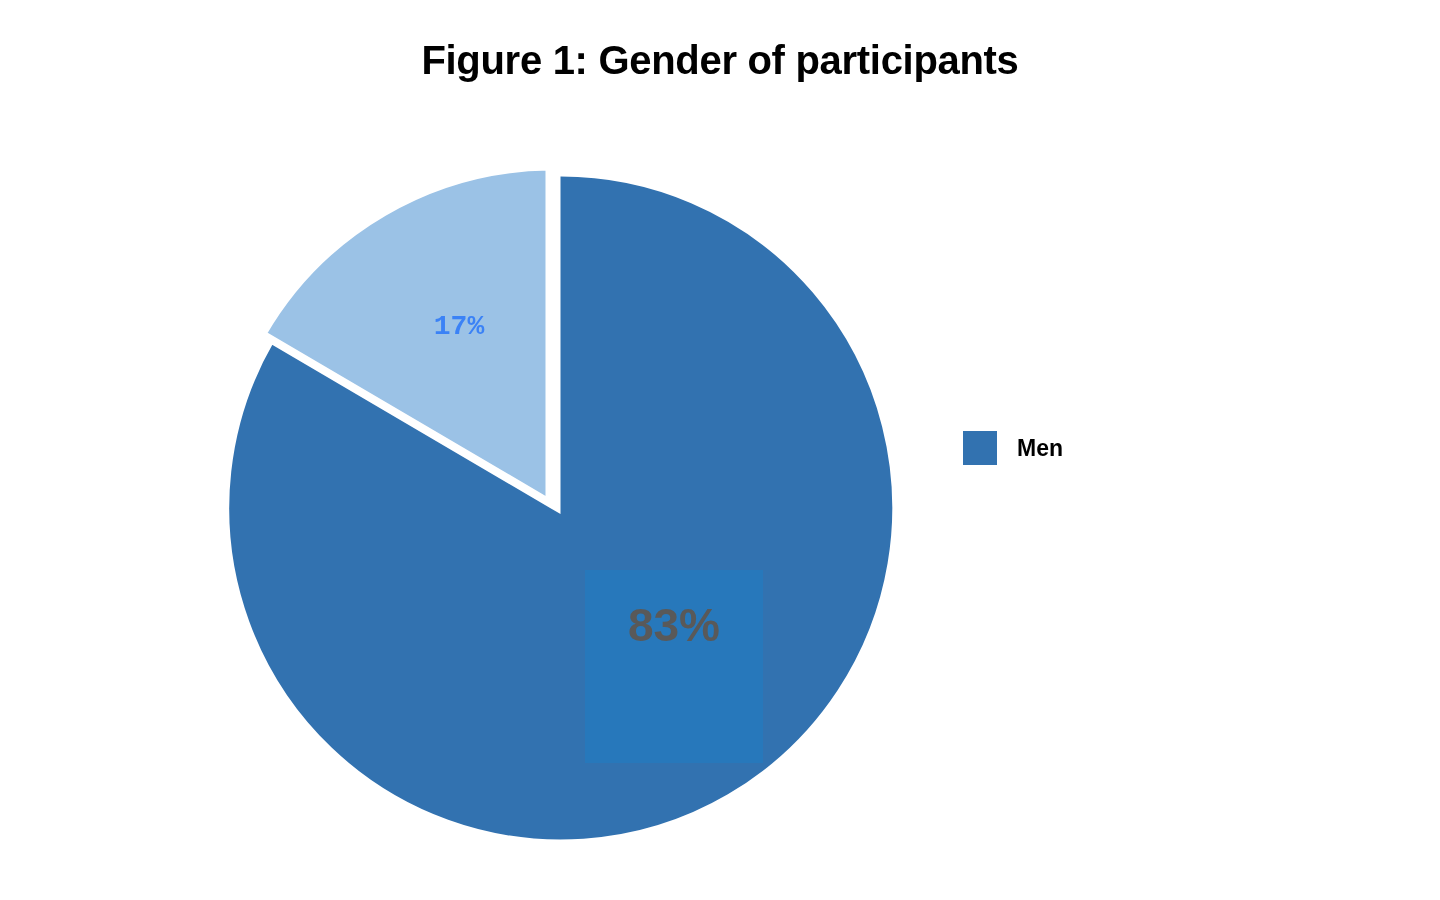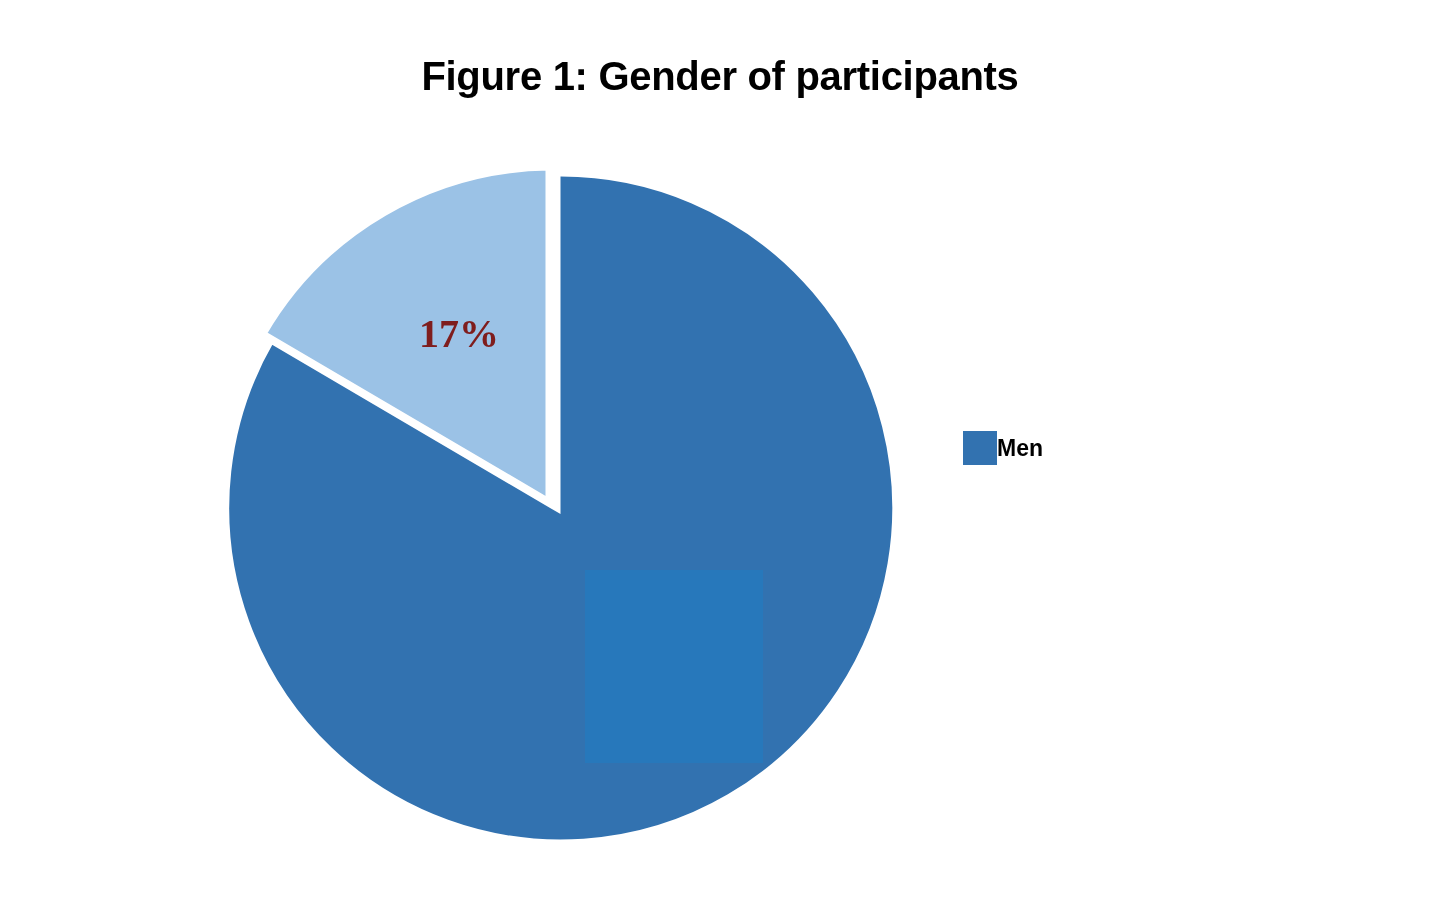--- a/index.html
+++ b/index.html
@@ -28,21 +28,20 @@
     left: 0;
     top: 38px;
     width: 1440px;
     text-align: center;
     font-family: "Liberation Sans", sans-serif;
     font-size: 40px;
     font-weight: bold;
     color: #000000;
     letter-spacing: -0.3px;
     white-space: nowrap;
-    margin-top: 16px;
   }
 
   #pie-plot-area {
     position: absolute;
     left: 200px;
     top: 150px;
     width: 720px;
     height: 720px;
   }
 
@@ -74,24 +73,24 @@
     color: #595959;
     line-height: 1.1;
   }
 
   #label-17 {
     position: absolute;
     left: 370px;
     top: 312px;
     width: 178px;
     text-align: center;
-    font-family: Liberation Serif, serif;
-    font-size: 40px;
+    font-family: Liberation Mono, monospace;
+    font-size: 28px;
     font-weight: bold;
-    color: #7f1d1d;
+    color: #3b82f6;
     line-height: 1.1;
   }
 
   #chart-legend {
     position: absolute;
     left: 963px;
     top: 430px;
     width: 220px;
   }
 
@@ -102,20 +101,21 @@
     margin-bottom: 37px;
   }
 
   .legend-swatch {
     width: 34px;
     height: 34px;
     flex: 0 0 34px;
   }
 
   .legend-label {
+    margin-left: 20px;
     font-family: "Liberation Sans", sans-serif;
     font-size: 23px;
     font-weight: bold;
     color: #000000;
     white-space: nowrap;
   }
 </style>
 </head>
 <body>
 
@@ -136,20 +136,21 @@
                  L 70.94 189.94
                  A 335 335 0 0 1 357 23 Z" fill="#9BC2E6" stroke="#ffffff" stroke-width="7"></path>
       </g>
     </svg>
   </div>
 
   <div id="label-17">17%</div>
 
   <div id="selection-overlay"></div>
 
+  <div id="label-83">83%</div>
 
   <div id="chart-legend">
     <div class="legend-entry">
       <span class="legend-swatch" style="background:#3272B0;"></span>
       <span class="legend-label">Men</span>
     </div>
   </div>
 
 </div>
 

